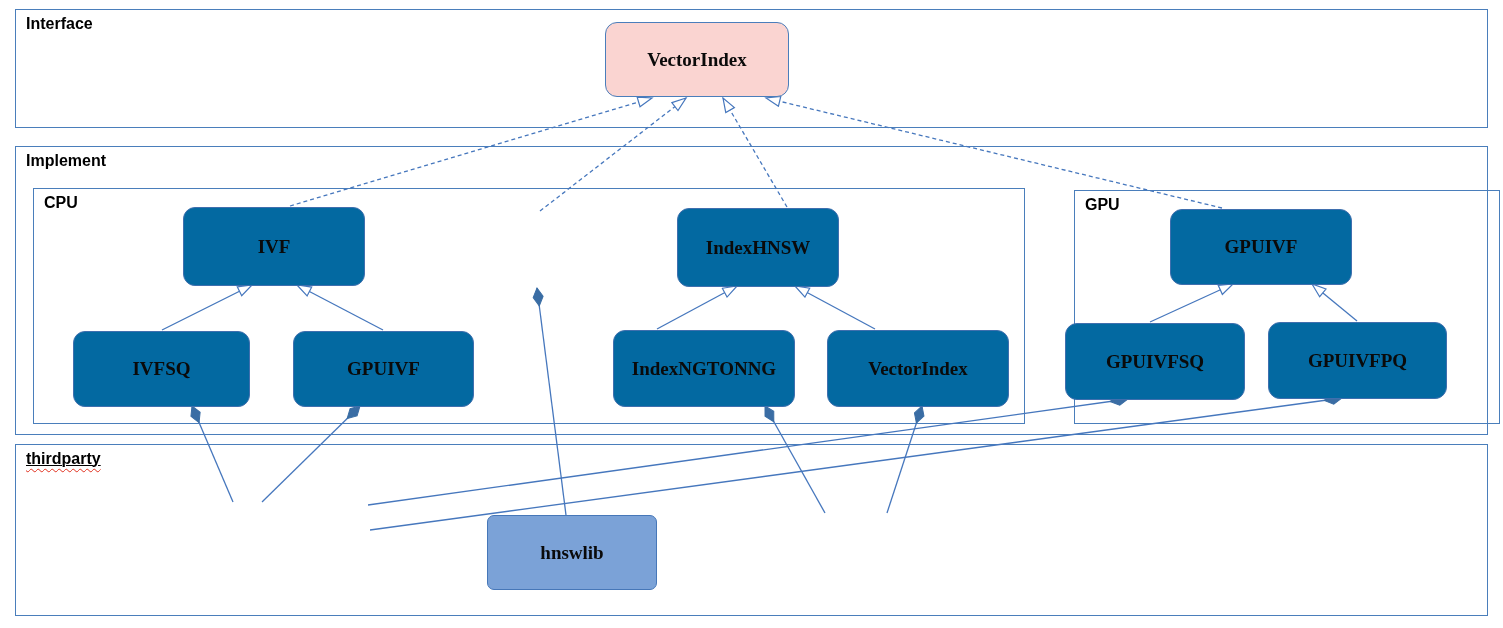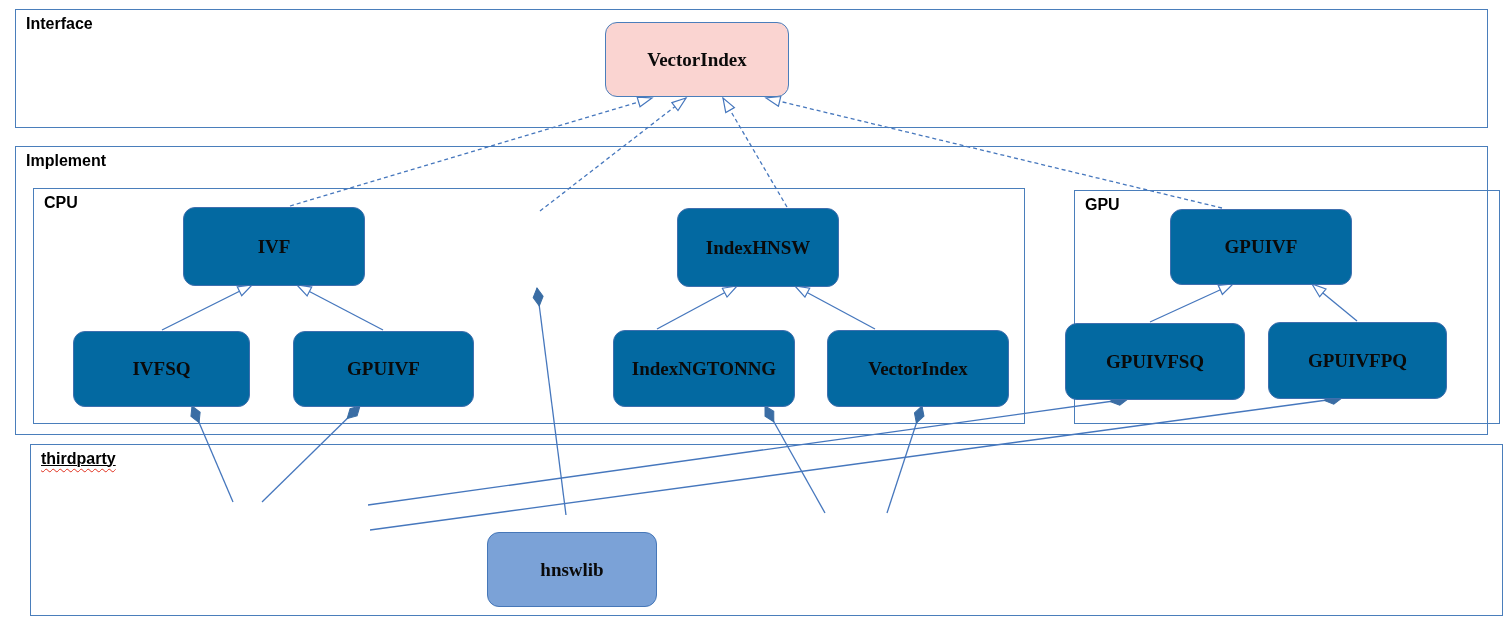--- a/index.html
+++ b/index.html
@@ -32,21 +32,21 @@
   </div>
 
   <div class="container" style="left:33px;top:188px;width:990px;height:234px;">
     <span class="clabel">CPU</span>
   </div>
 
   <div class="container" style="left:1044px;top:190px;width:424px;height:232px;margin-left:30px;">
     <span class="clabel">GPU</span>
   </div>
 
-  <div class="container" style="left:15px;top:444px;width:1471px;height:170px;margin-left:15px;">
+  <div class="container" style="left:15px;top:444px;width:1471px;height:170px;">
     <span class="clabel tp-underline"><span class="tp-squiggle">thirdparty</span></span>
   </div>
 
   <svg class="edges" width="1503" height="628" viewBox="0 0 1503 628">
     <defs>
       <marker id="tri" markerUnits="userSpaceOnUse" markerWidth="18" markerHeight="14" refX="15" refY="6" orient="auto">
         <path d="M1,1 L15,6 L1,11 Z" fill="#ffffff" stroke="#4677bd" stroke-width="1.2"></path>
       </marker>
       <marker id="dia" markerUnits="userSpaceOnUse" markerWidth="22" markerHeight="14" refX="19" refY="6" orient="auto">
         <path d="M1,6 L10,1 L19,6 L10,11 Z" fill="#3a6da4" stroke="#3a6da4"></path>
@@ -115,18 +115,18 @@
 
   <div class="node node-green" style="left:1065px;top:323px;width:178px;height:75px;">
     <span>GPUIVFSQ</span>
   </div>
 
   <div class="node node-green" style="left:1268px;top:322px;width:177px;height:75px;">
     <span>GPUIVFPQ</span>
   </div>
 
 
-  <div class="node node-blue" style="left:487px;top:532px;width:168px;height:73px;">
+  <div class="node node-blue" style="left:487px;top:515px;width:168px;height:73px;border-radius:7px;">
     <span>hnswlib</span>
   </div>
 
 
 </div>
 
 </body></html>

